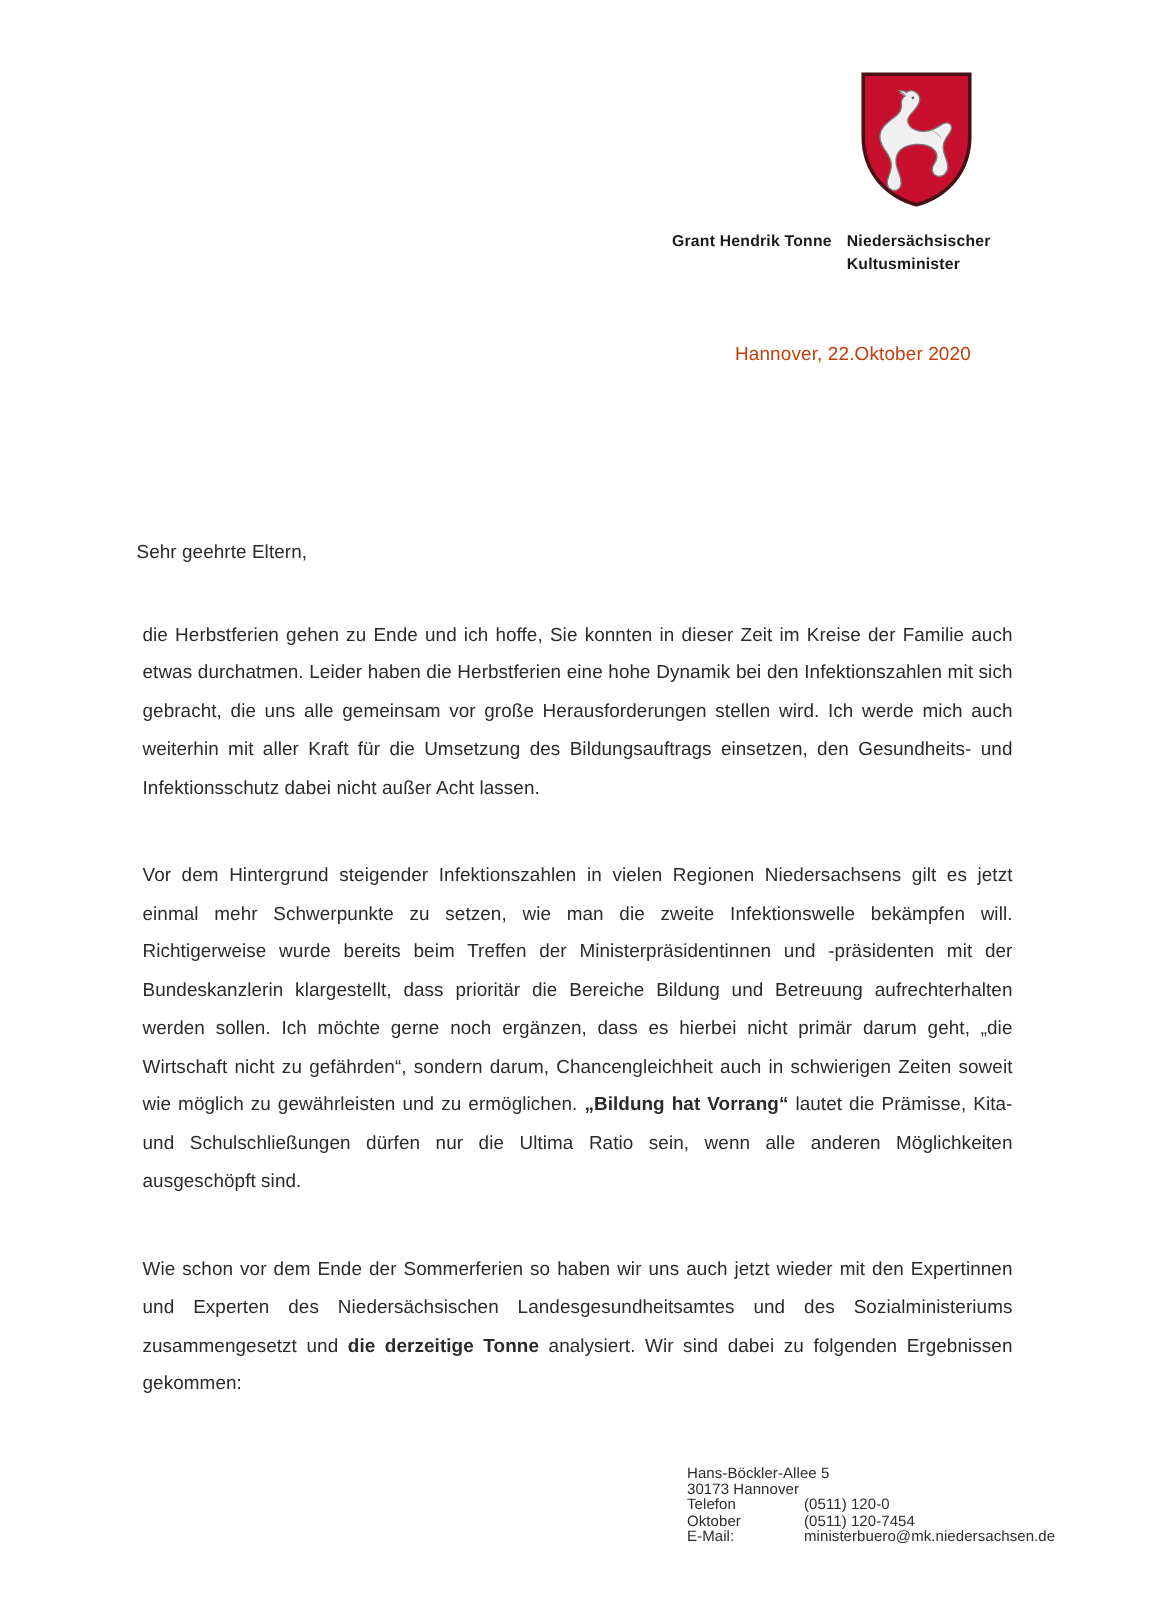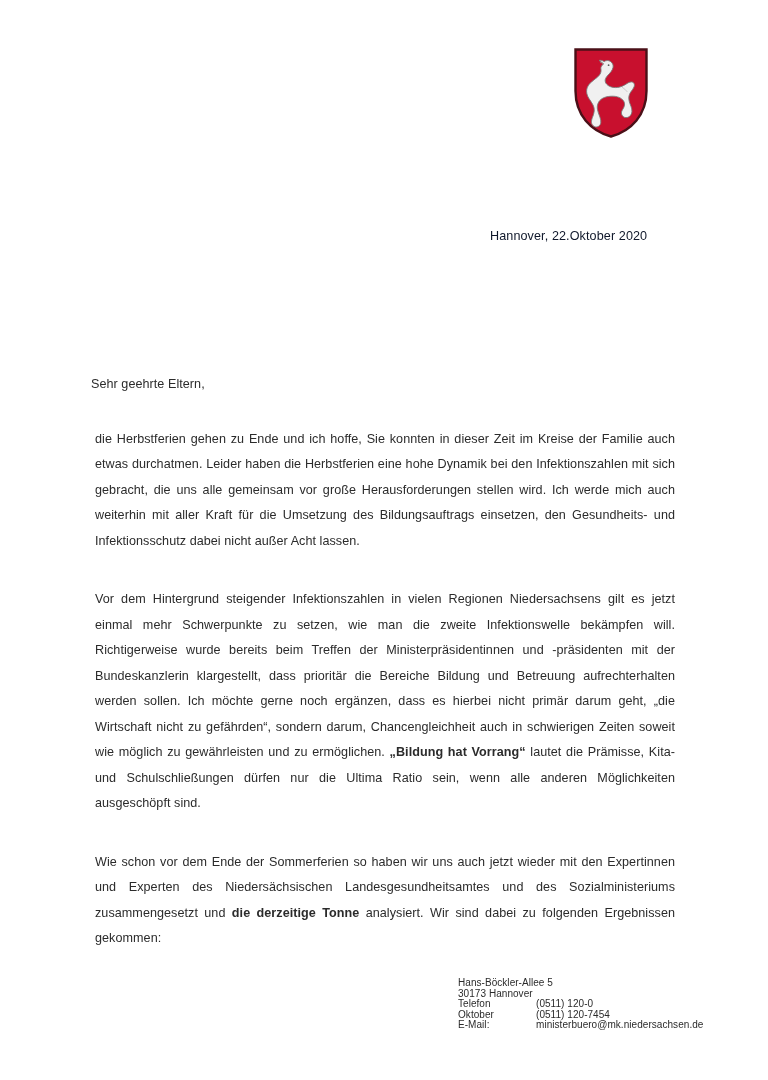--- a/index.html
+++ b/index.html
@@ -51,37 +51,37 @@
   }
   .lh-name { white-space: nowrap; }
   .lh-title { white-space: normal; width: 125px; }
 
   
   .date-line {
     position: absolute;
     left: 490px;
     top: 229px;
     font-size: 12.6px;
-    color: #0f172a;
+    color: #c2410c;
     letter-spacing: 0.1px;
     white-space: nowrap;
   }
 
   
   .body-block {
     position: absolute;
     left: 91px;
     top: 356px;
     width: 588px;
     font-size: 12.6px;
     line-height: 25.5px;
     color: #2b2b2b;
     letter-spacing: 0.05px;
   }
-  .salutation { text-align: left; margin-top: 16px; }
+  .salutation { text-align: left; }
   .salutation div { white-space: nowrap; }
 
   .para {
     text-align: justify;
     text-justify: inter-word;
     margin: 4px;
   }
   .gap-sm { height: 25px; }
   .gap-md { height: 25px; }
 
@@ -154,20 +154,27 @@
                  C24.0 30.6 25.8 29.2 27.0 27.2
                  C28.0 25.5 28.3 23.7 27.9 21.8
                  C27.6 20.3 28.8 18.2 30.5 16.8 Z"></path>
       </g>
       <path d="M31.0 17.4 C29.8 16.4 28.4 15.5 26.9 14.9" fill="none" stroke="#9a9a9a" stroke-width="0.8"></path>
       <path d="M49.0 40.2 C51.0 41.4 53.0 43.0 54.4 45.0" fill="none" stroke="#bdbdbd" stroke-width="0.7"></path>
       <circle cx="35.6" cy="18.2" r="0.9" fill="#5a5a5a" stroke="none"></circle>
     </svg>
   </div>
 
+  <div class="letterhead">
+    <span class="lh-name">Grant Hendrik Tonne</span>
+    <span class="lh-title">
+      <span>Niedersächsischer</span><br>
+      <span>Kultusminister</span>
+    </span>
+  </div>
 
   <div class="date-line">Hannover, 22.Oktober 2020</div>
 
   <div class="body-block">
 
     <div class="salutation">
       <div>Sehr geehrte Eltern,</div>
     </div>
 
     <div class="gap-sm"></div>

